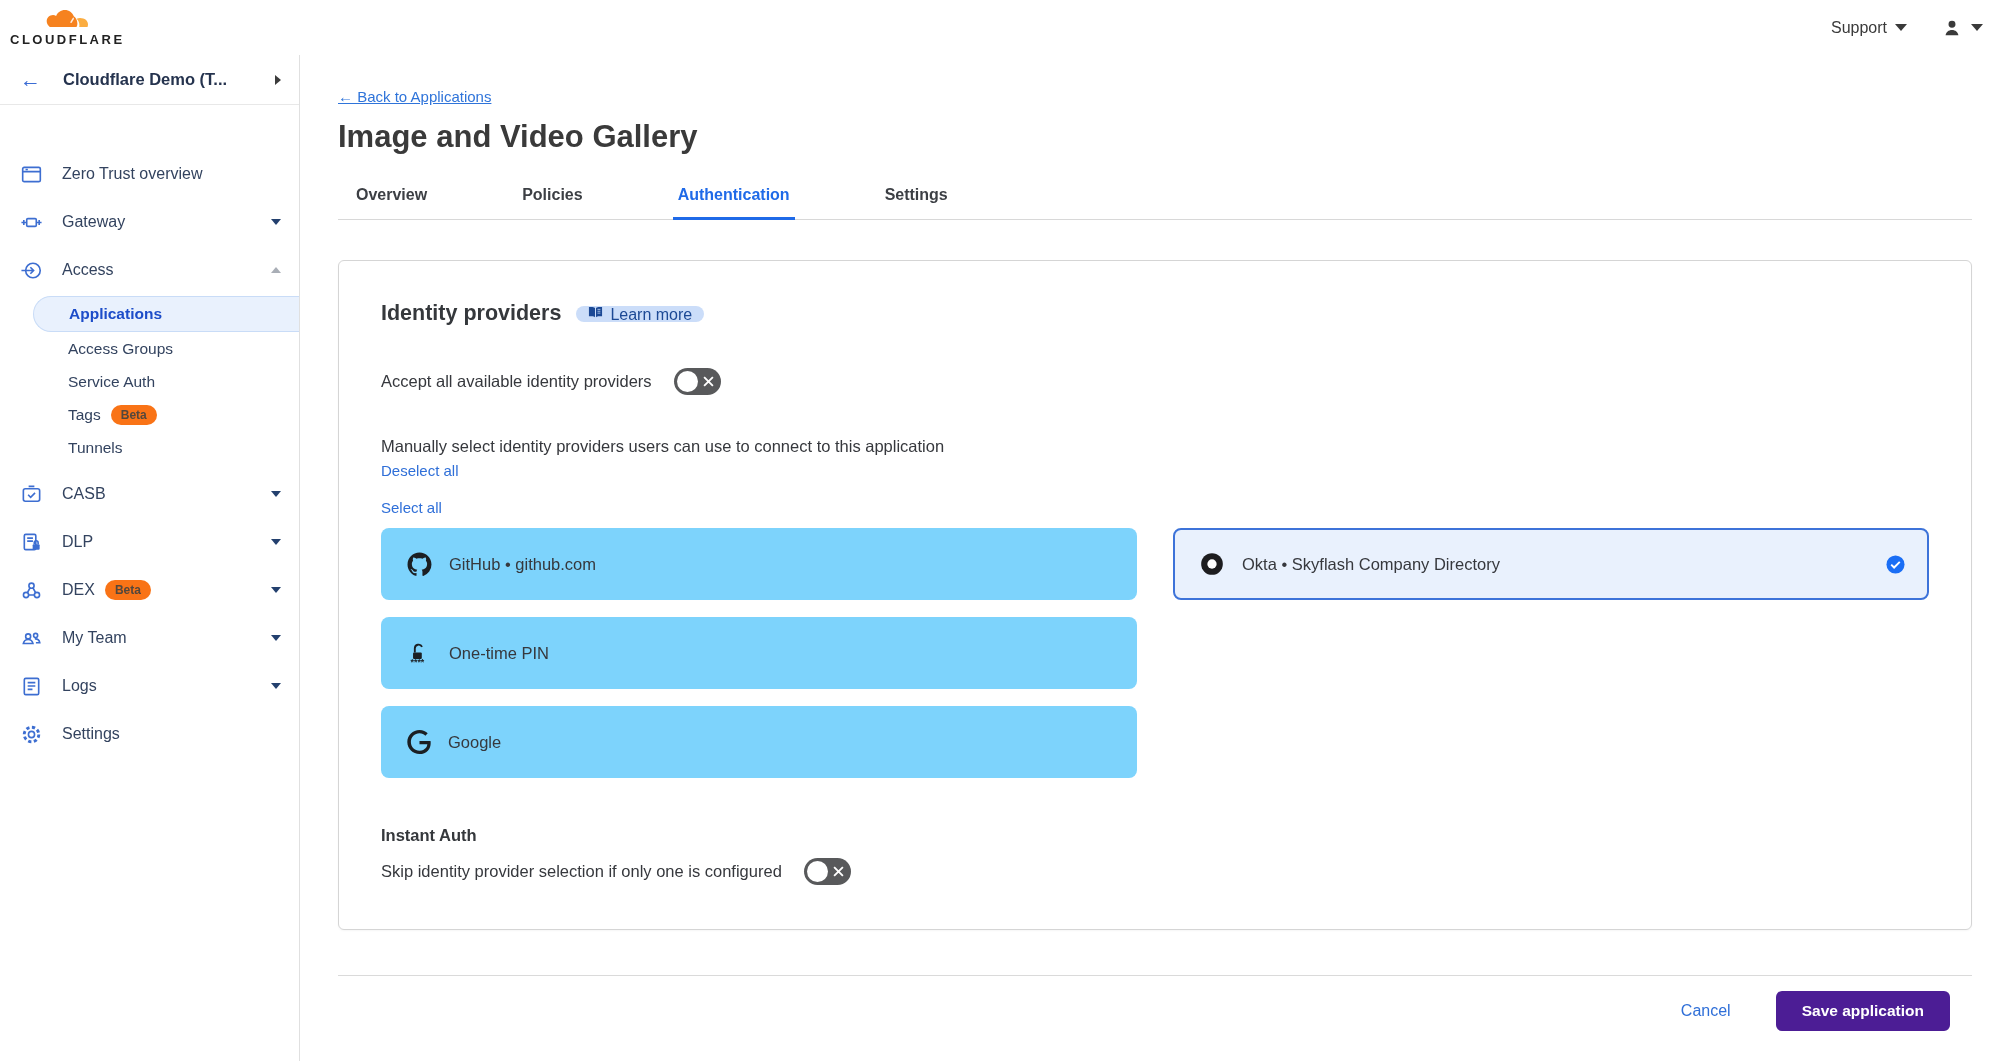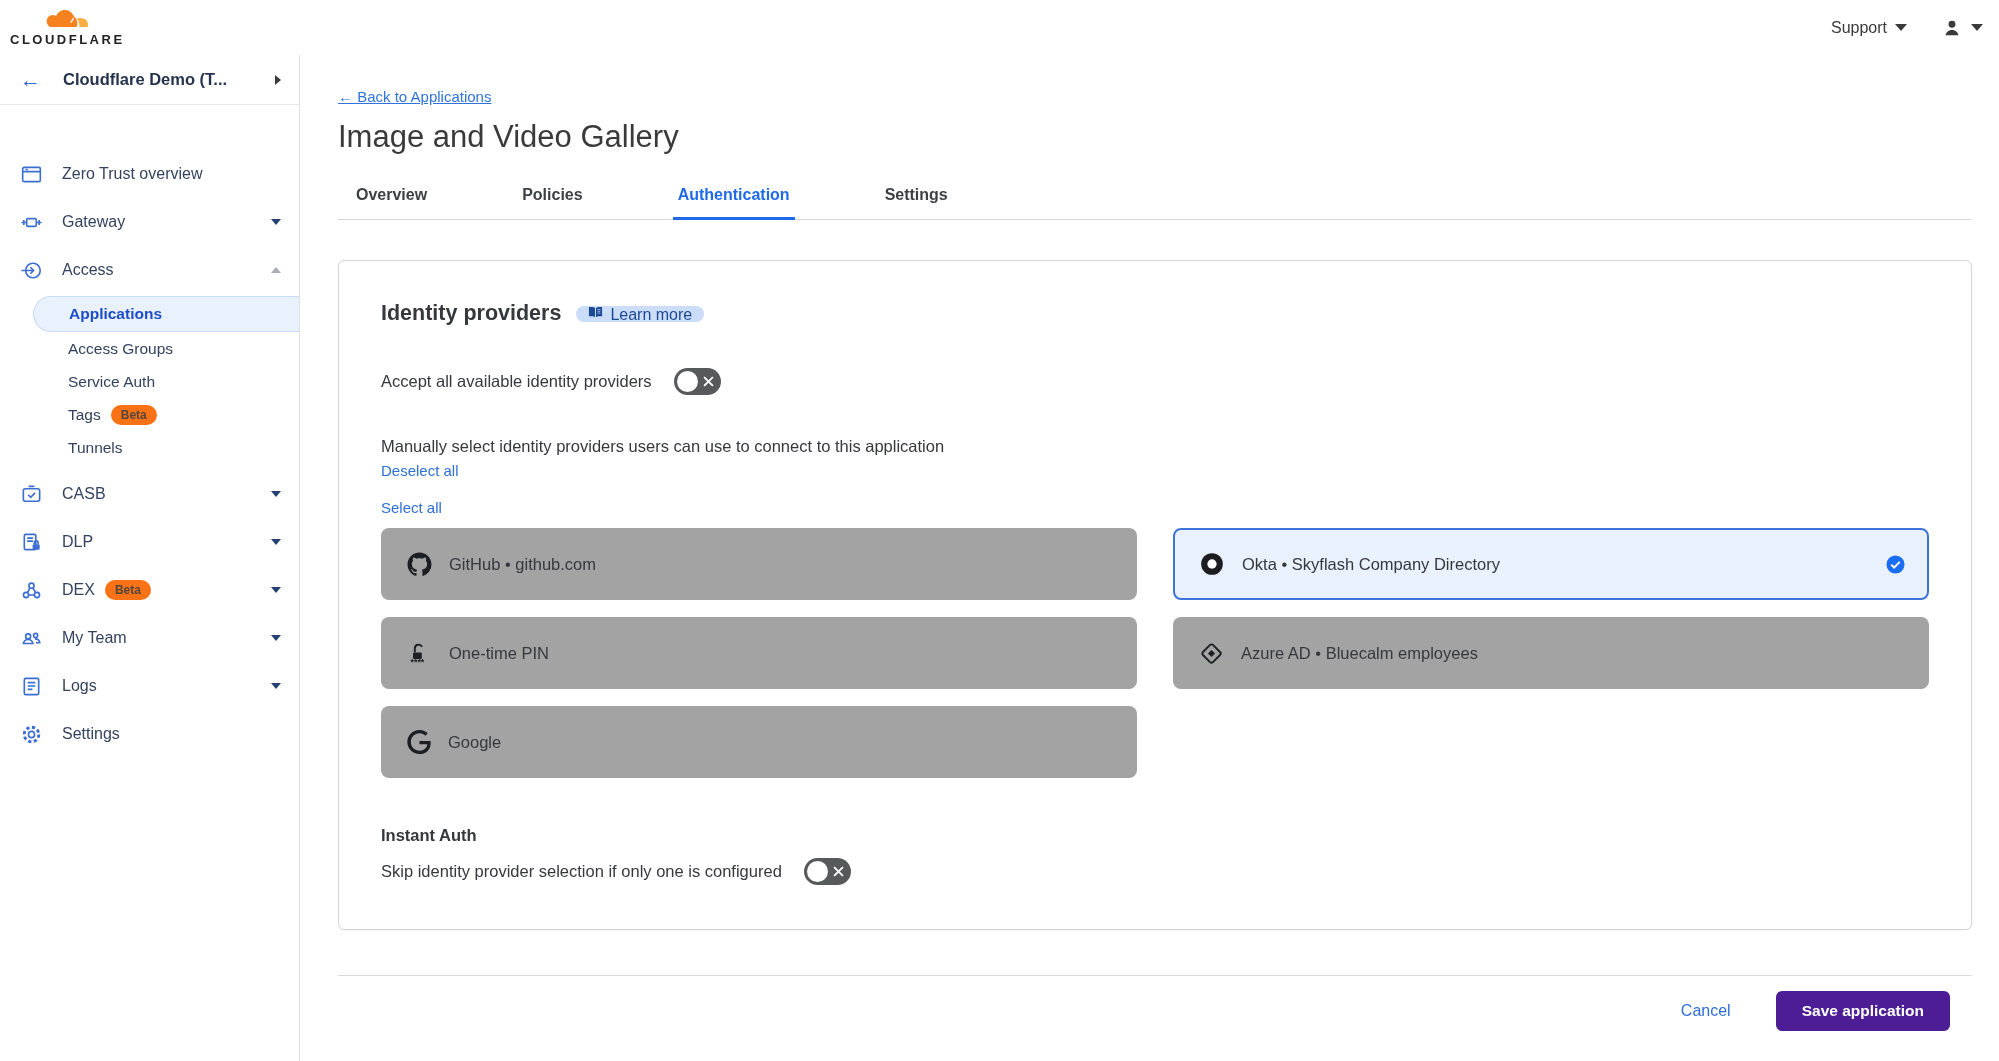--- a/index.html
+++ b/index.html
@@ -31,21 +31,21 @@
   .caret-up-nav { width:0; height:0; border-left:5px solid transparent; border-right:5px solid transparent; border-bottom:6px solid #a9aeb6; margin-left:auto; }
   .subnav { margin:2px 0 6px 0; }
   .sub-item { height:33px; display:flex; align-items:center; padding-left:68px; font-size:15.5px; color:#33435f; cursor:pointer; }
   .sub-item.active { margin-left:33px; padding-left:35px; height:36px; background:#e9f1fd; border:1px solid #c9dcf7;
                      border-right:none; border-radius:18px 0 0 18px; font-weight:bold; color:#1d4dc9; }
   .beta { background:#f97316; color:#53473c; font-size:12px; padding:3px 10px; border-radius:10px; margin-left:10px;font-weight:bold; }
 
   
   .main { margin-left:300px; padding:33px 27px 0 38px; }
   .back-link { font-size:15px; color:#2f74da; text-decoration:underline; cursor:pointer; display:inline-block; }
-  .page-title { margin-top:13px; font-size:31px; font-weight:normal; color:#3a3a3a; }
+  .page-title { margin-top:13px; font-size:31px; font-weight:bold; color:#3a3a3a; }
   .tabs { margin-top:27px; display:flex; border-bottom:1px solid #d8d8d8; padding-left:13px;gap:48px; }
   .tab { font-size:16px; font-weight:600; color:#3c3f44; padding:4px 5px 13px; margin-right:37px; cursor:pointer; }
   .tab.active { color:#1f6ae8; border-bottom:3px solid #1f6ae8; margin-bottom:-1px; }
 
   
   .card { margin-top:40px; border:1px solid #d5d5d5; border-radius:6px; background:#fff;
           padding:40px 42px 44px; box-shadow:0 1px 2px rgba(0,0,0,.04); }
   .card-head { display:flex; align-items:center; gap:15px; }
   .card-title { font-size:21.5px; font-weight:bold; color:#35383c; }
   .learn-more { display:flex; align-items:flex-start; gap:7px; background:#cbddf9; color:#1c4995;
@@ -53,21 +53,21 @@
   .toggle-row { margin-top:42px; display:flex; align-items:center; }
   .toggle-label { font-size:16.5px; color:#36383d; }
   .toggle { width:47px; height:27px; background:#58595b; border-radius:14px; position:relative; margin-left:22px; cursor:pointer; flex:none; }
   .toggle .knob { position:absolute; left:3px; top:3px; width:21px; height:21px; background:#fff; border-radius:50%; }
   .toggle svg { position:absolute; right:7px; top:8px; }
   .manual-text { margin-top:42px; font-size:16.5px; color:#36383d; }
   .select-links { display:flex; justify-content:flex-end; gap:20px; margin:6px 0 12px;flex-direction:column; }
   .select-links span { font-size:15px; color:#2f6fd8; cursor:pointer; }
   .provider-grid { display:grid; grid-template-columns:1fr 1fr; column-gap:36px; }
   .provider-col { display:flex; flex-direction:column; gap:17px; }
-  .tile { height:72px; border-radius:8px; background:#a3a3a3; border:2px solid transparent;
+  .tile { height:72px; border-radius:8px; background:#7dd3fc; border:2px solid transparent;
           display:flex; align-items:center; padding:0 22px 0 24px; gap:17px; font-size:16.5px; color:#36383d; cursor:pointer; }
   .tile.selected { background:#e9f1fd; border-color:#3d73d9; }
   .tile .check { margin-left:auto; }
   .instant-head { margin-top:48px; font-size:16.5px; font-weight:bold; color:#35383c; }
   .instant-row { margin-top:13px; display:flex; align-items:center; }
 
   
   .footer { margin-top:45px; border-top:1px solid #dadada; padding:15px 22px 0 0;
             display:flex; justify-content:flex-end; align-items:center; gap:45px; }
   .cancel-link { font-size:16px; color:#2f6fd8; cursor:pointer; }
@@ -313,29 +313,20 @@
             <circle cx="12" cy="12" r="10" fill="#1d1d1f"></circle>
               <circle cx="12" cy="12" r="4.3" fill="#fff"></circle>
           </svg>
           <span>Okta • Skyflash Company Directory</span>
           <svg class="check" width="19" height="19" viewBox="0 0 20 20">
             <circle cx="10" cy="10" r="9.5" fill="#1a6ef5"></circle>
             <path d="M5.5 10.2l3 3 6-6" fill="none" stroke="#fff" stroke-width="2"></path>
           </svg>
         </div>
 
-        <div class="tile">
-          <svg width="25" height="25" viewBox="0 0 24 24">
-            <g transform="rotate(45 12 12)">
-              <rect x="5.2" y="5.2" width="13.6" height="13.6" rx="2" fill="none" stroke="#1b1f23" stroke-width="1.8"></rect>
-              <rect x="9.6" y="9.6" width="4.8" height="4.8" fill="#1b1f23"></rect>
-            </g>
-          </svg>
-          <span>Azure AD • Bluecalm employees</span>
-        </div>
 
       </div>
     </div>
 
     <div class="instant-head">Instant Auth</div>
     <div class="instant-row">
       <span class="toggle-label">Skip identity provider selection if only one is configured</span>
       <div class="toggle">
         <span class="knob"></span>
         <svg width="11" height="11" viewBox="0 0 10 10">

